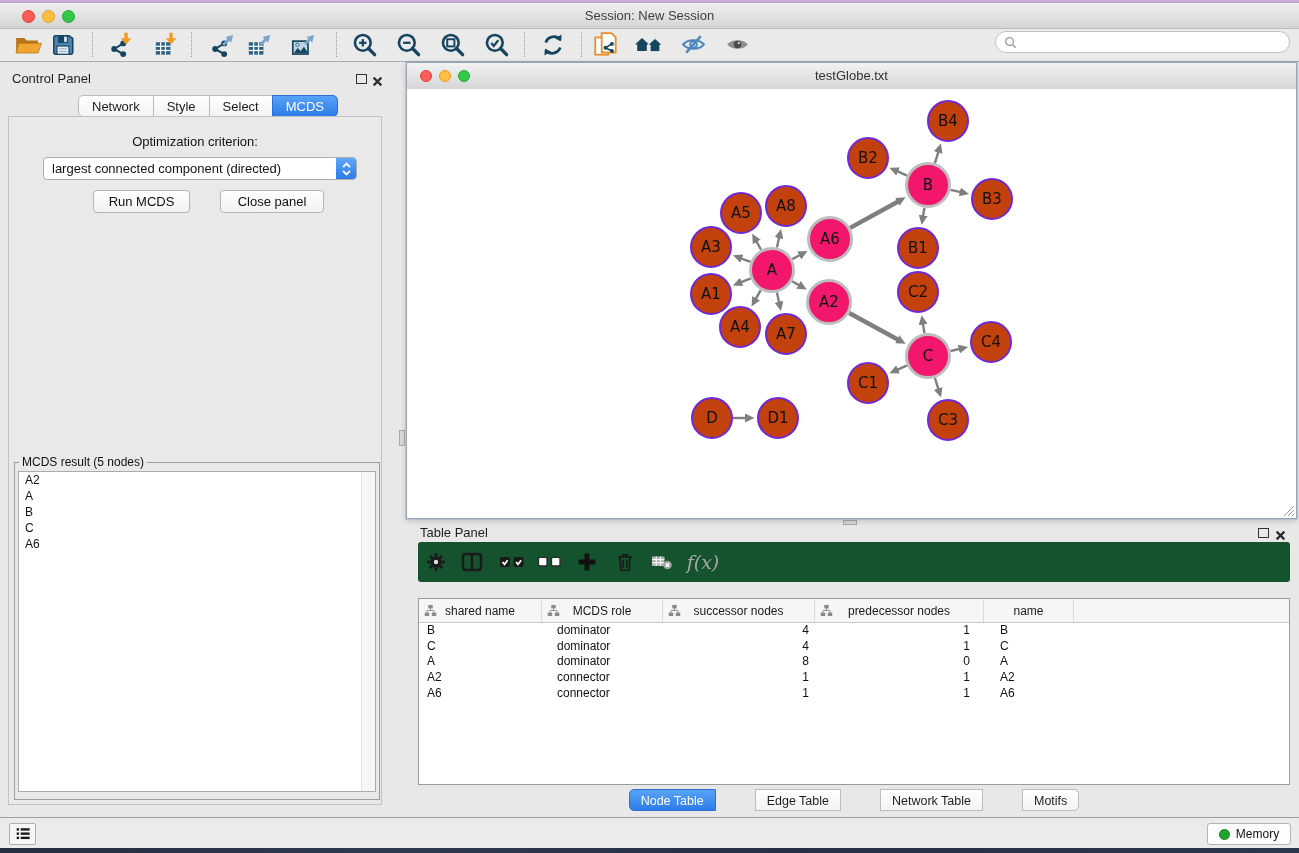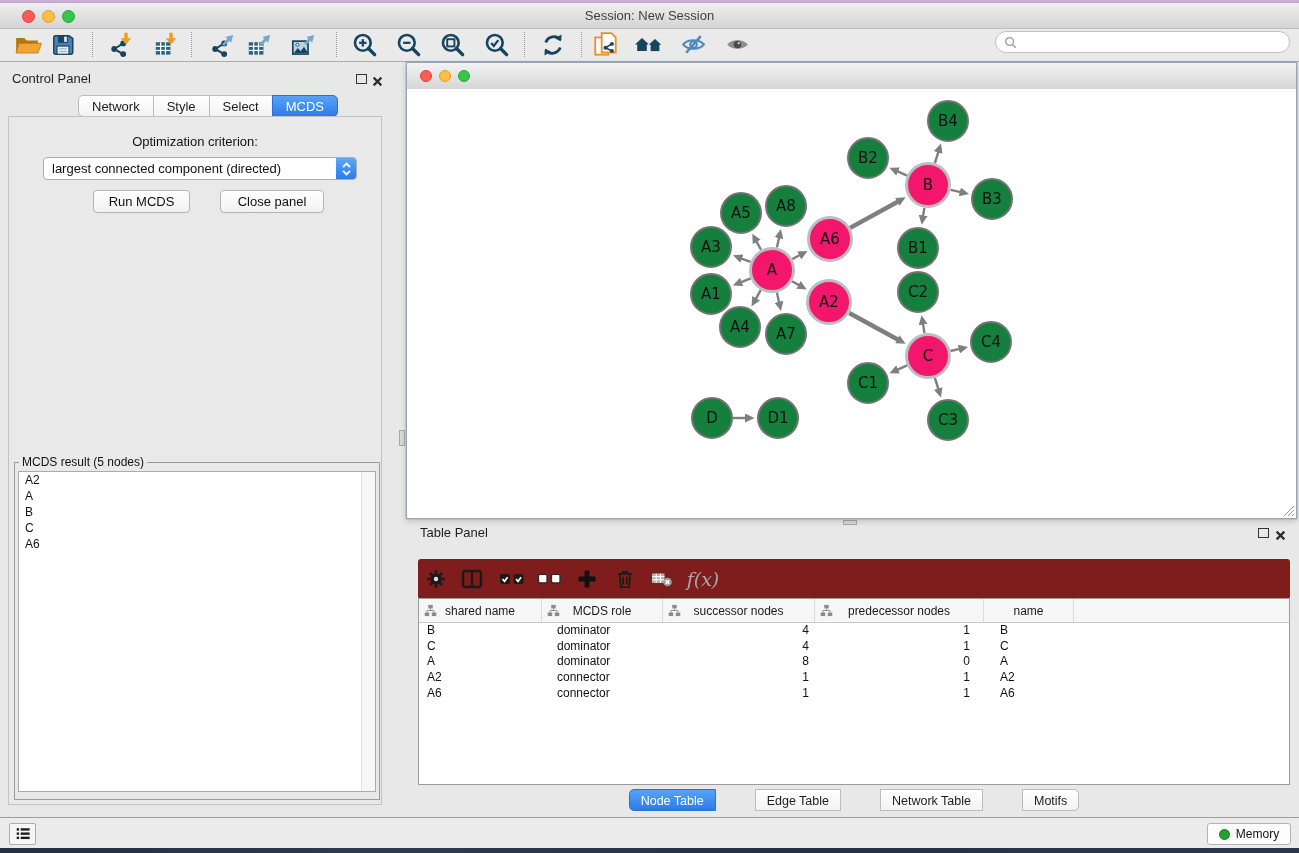--- a/index.html
+++ b/index.html
@@ -47,28 +47,28 @@
   .mcds-scroll{position:absolute;right:0;top:0;bottom:0;width:13px;background:#f6f6f6;border-left:1px solid #e2e2e2;}
   .mcds-item{font-size:12px;color:#111;padding-left:6px;line-height:16px;}
   
   .net-win{position:absolute;left:406px;top:62px;width:891px;height:457px;background:#fff;border:1px solid #98a6b6;
            box-shadow:0 0 0 1px rgba(110,150,210,.25), 0 2px 6px rgba(0,0,0,.18);box-sizing:border-box;}
   .net-titlebar{position:absolute;left:0;top:0;right:0;height:26px;background:linear-gradient(#f2f2f2,#d6d6d6);
                 border-bottom:1px solid #b2b2b2;}
   .net-title{position:absolute;left:0;right:0;top:5px;text-align:center;font-size:13px;color:#333;}
   .net-tl{position:absolute;top:7px;width:12px;height:12px;border-radius:50%;box-sizing:border-box;}
   .net-canvas{position:absolute;left:0;top:26px;right:0;bottom:0;background:#fff;overflow:hidden;}
-  .g-node{position:absolute;border-radius:50%;background:#15803d;border:2px solid #737373;display:flex;align-items:center;
+  .g-node{position:absolute;border-radius:50%;background:#c2410c;border:2px solid #6d28d9;display:flex;align-items:center;
           justify-content:center;font-family:"DejaVu Sans",sans-serif;font-size:15px;color:#111;box-sizing:border-box;}
   .g-node.mcds{background:#f2176d;border:3px solid #bdbdbd;}
   .grip{position:absolute;right:1px;bottom:1px;}
   .split-h{position:absolute;background:#d9d9d9;border:1px solid #a9a9a9;box-sizing:border-box;}
   
   .tp-title{position:absolute;left:420px;top:525px;font-size:13px;color:#1f1f1f;}
-  .tp-toolbar{position:absolute;left:418px;top:559px;width:872px;height:40px;background:#7f1d1d;border-radius:3px;}
+  .tp-toolbar{position:absolute;left:418px;top:542px;width:872px;height:40px;background:#14532d;border-radius:3px;}
   .tpt-btn{position:absolute;top:0;width:36px;height:40px;display:flex;align-items:center;justify-content:center;}
   .fx-label{font-family:"DejaVu Serif",serif;font-style:italic;font-size:19px;color:#a9a9a9;}
   .tp-table{position:absolute;left:418px;top:598px;width:872px;height:187px;background:#fff;border:1px solid #9b9b9b;
             box-sizing:border-box;overflow:hidden;}
   .tbl-header{position:absolute;left:0;top:0;right:0;height:23px;background:#f6f6f6;border-bottom:1px solid #c9c9c9;display:flex;}
   .th-cell{position:relative;height:23px;border-right:1px solid #dcdcdc;display:flex;align-items:center;
            justify-content:center;font-size:12px;color:#1a1a1a;box-sizing:border-box;}
   .th-ic{position:absolute;left:5px;top:5px;}
   .tbl-body{position:absolute;left:0;top:23px;right:0;bottom:0;}
   .tbl-row{display:flex;height:15.8px;align-items:center;}
@@ -292,20 +292,21 @@
   </div>
 
   <div class="split-h" style="left:399px;top:430px;width:6px;height:16px"></div>
   <div class="split-h" style="left:843px;top:520px;width:14px;height:5px"></div>
 
   <div class="net-win">
     <div class="net-titlebar">
       <span class="net-tl" style="left:13px;background:#fc5b57;border:1px solid #dd3f39"></span>
       <span class="net-tl" style="left:32px;background:#fdbe41;border:1px solid #dfa023"></span>
       <span class="net-tl" style="left:51px;background:#34c84a;border:1px solid #27a532"></span>
+      <div class="net-title">testGlobe.txt</div>
     </div>
     <div class="net-canvas" id="net-canvas">
       <svg id="graph-svg" width="889" height="429" style="position:absolute;left:0;top:0">
         <defs>
           <marker id="arrowhead" markerUnits="userSpaceOnUse" markerWidth="10" markerHeight="9" refX="1" refY="4.5" orient="auto">
             <path d="M0 0 L9.5 4.5 L0 9 z" fill="#7f7f7f"></path>
           </marker>
         </defs>
       <line x1="354.01124522107034" y1="160.7948702451939" x2="349.2887023011195" y2="152.11148487625198" stroke="#7f7f7f" stroke-width="2.4" marker-end="url(#arrowhead)"></line>
           <line x1="369.91502821252493" y1="158.53129959988598" x2="372.16169987822616" y2="148.26080055668038" stroke="#7f7f7f" stroke-width="2.4" marker-end="url(#arrowhead)"></line>

